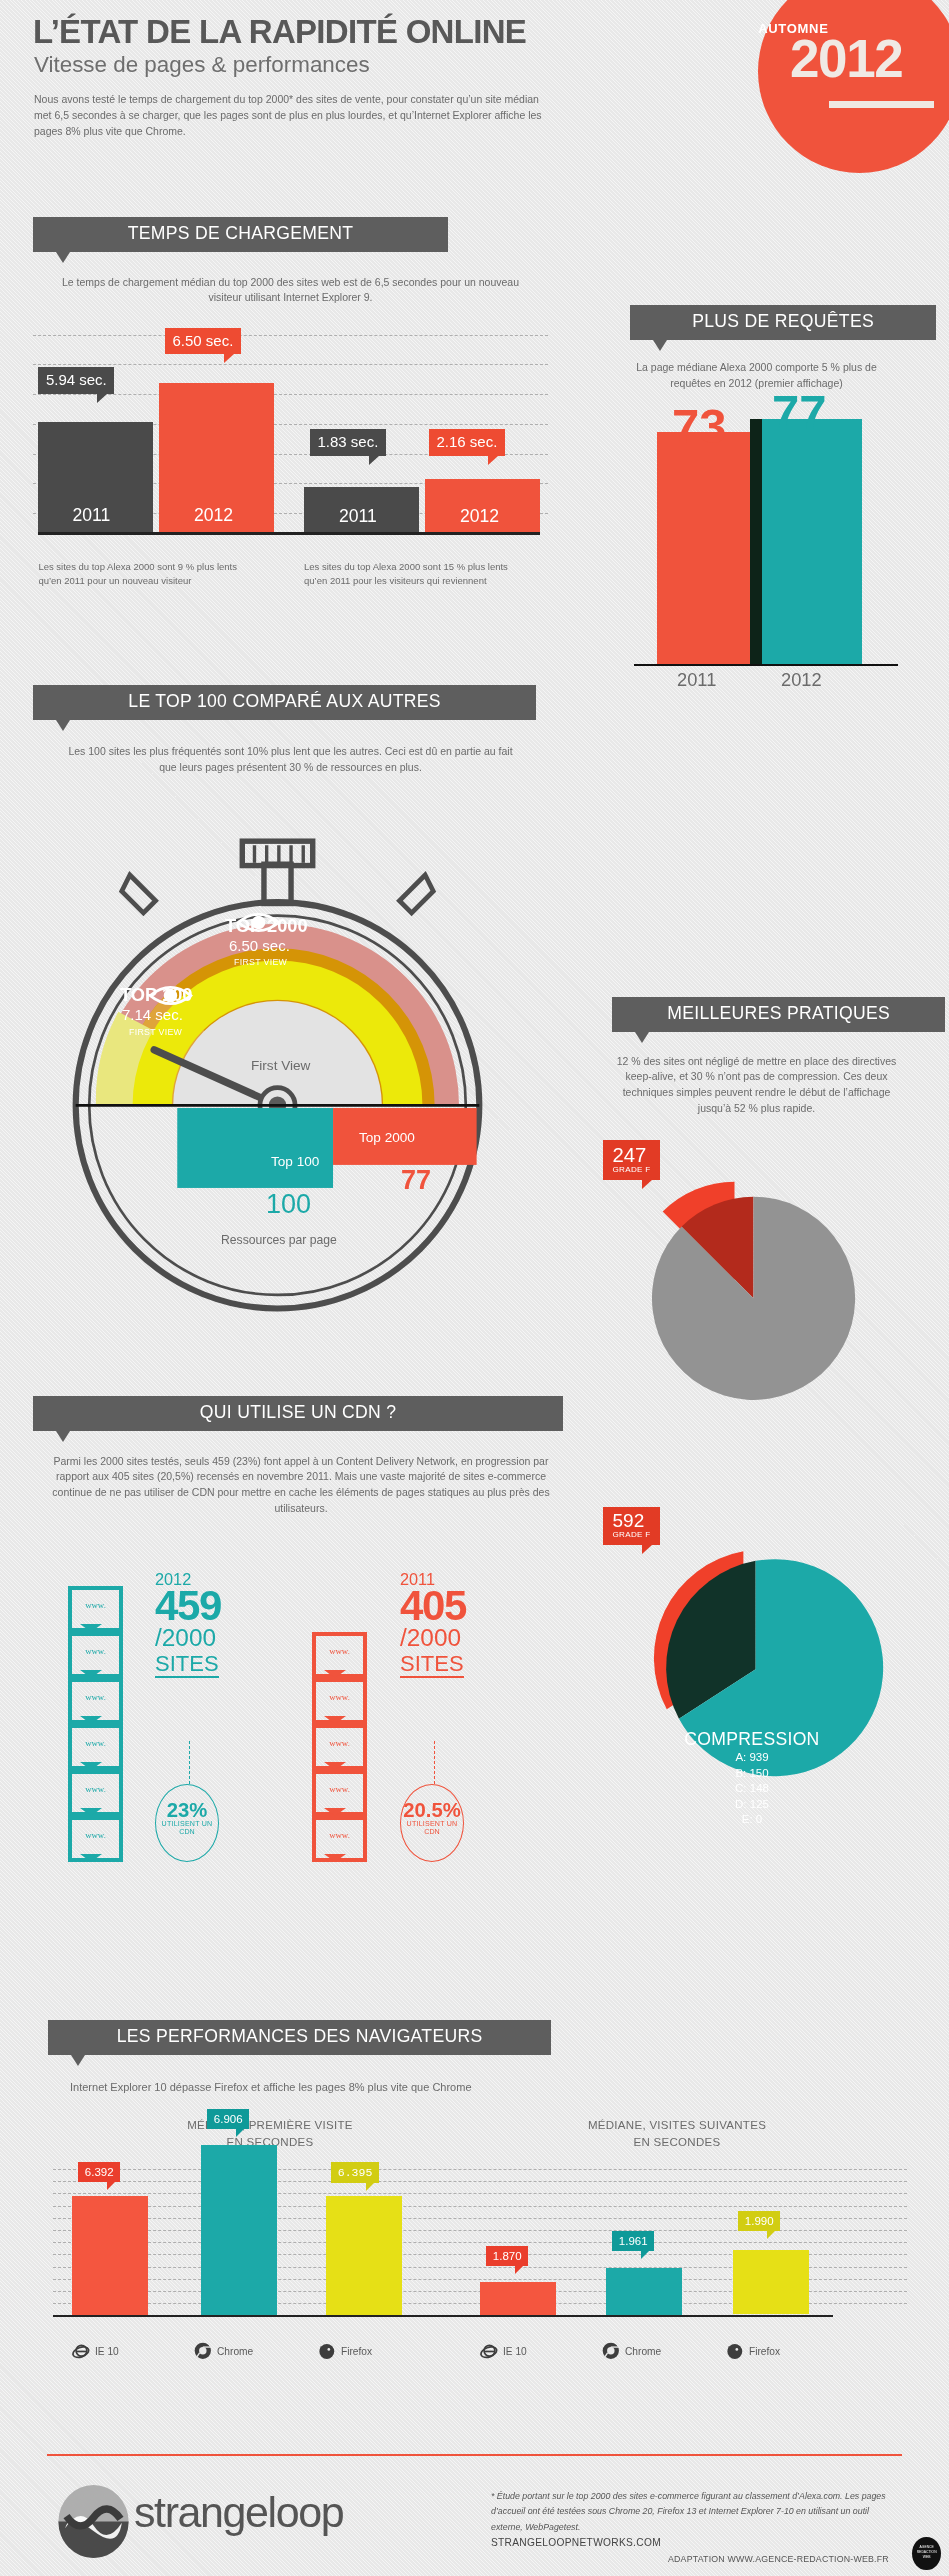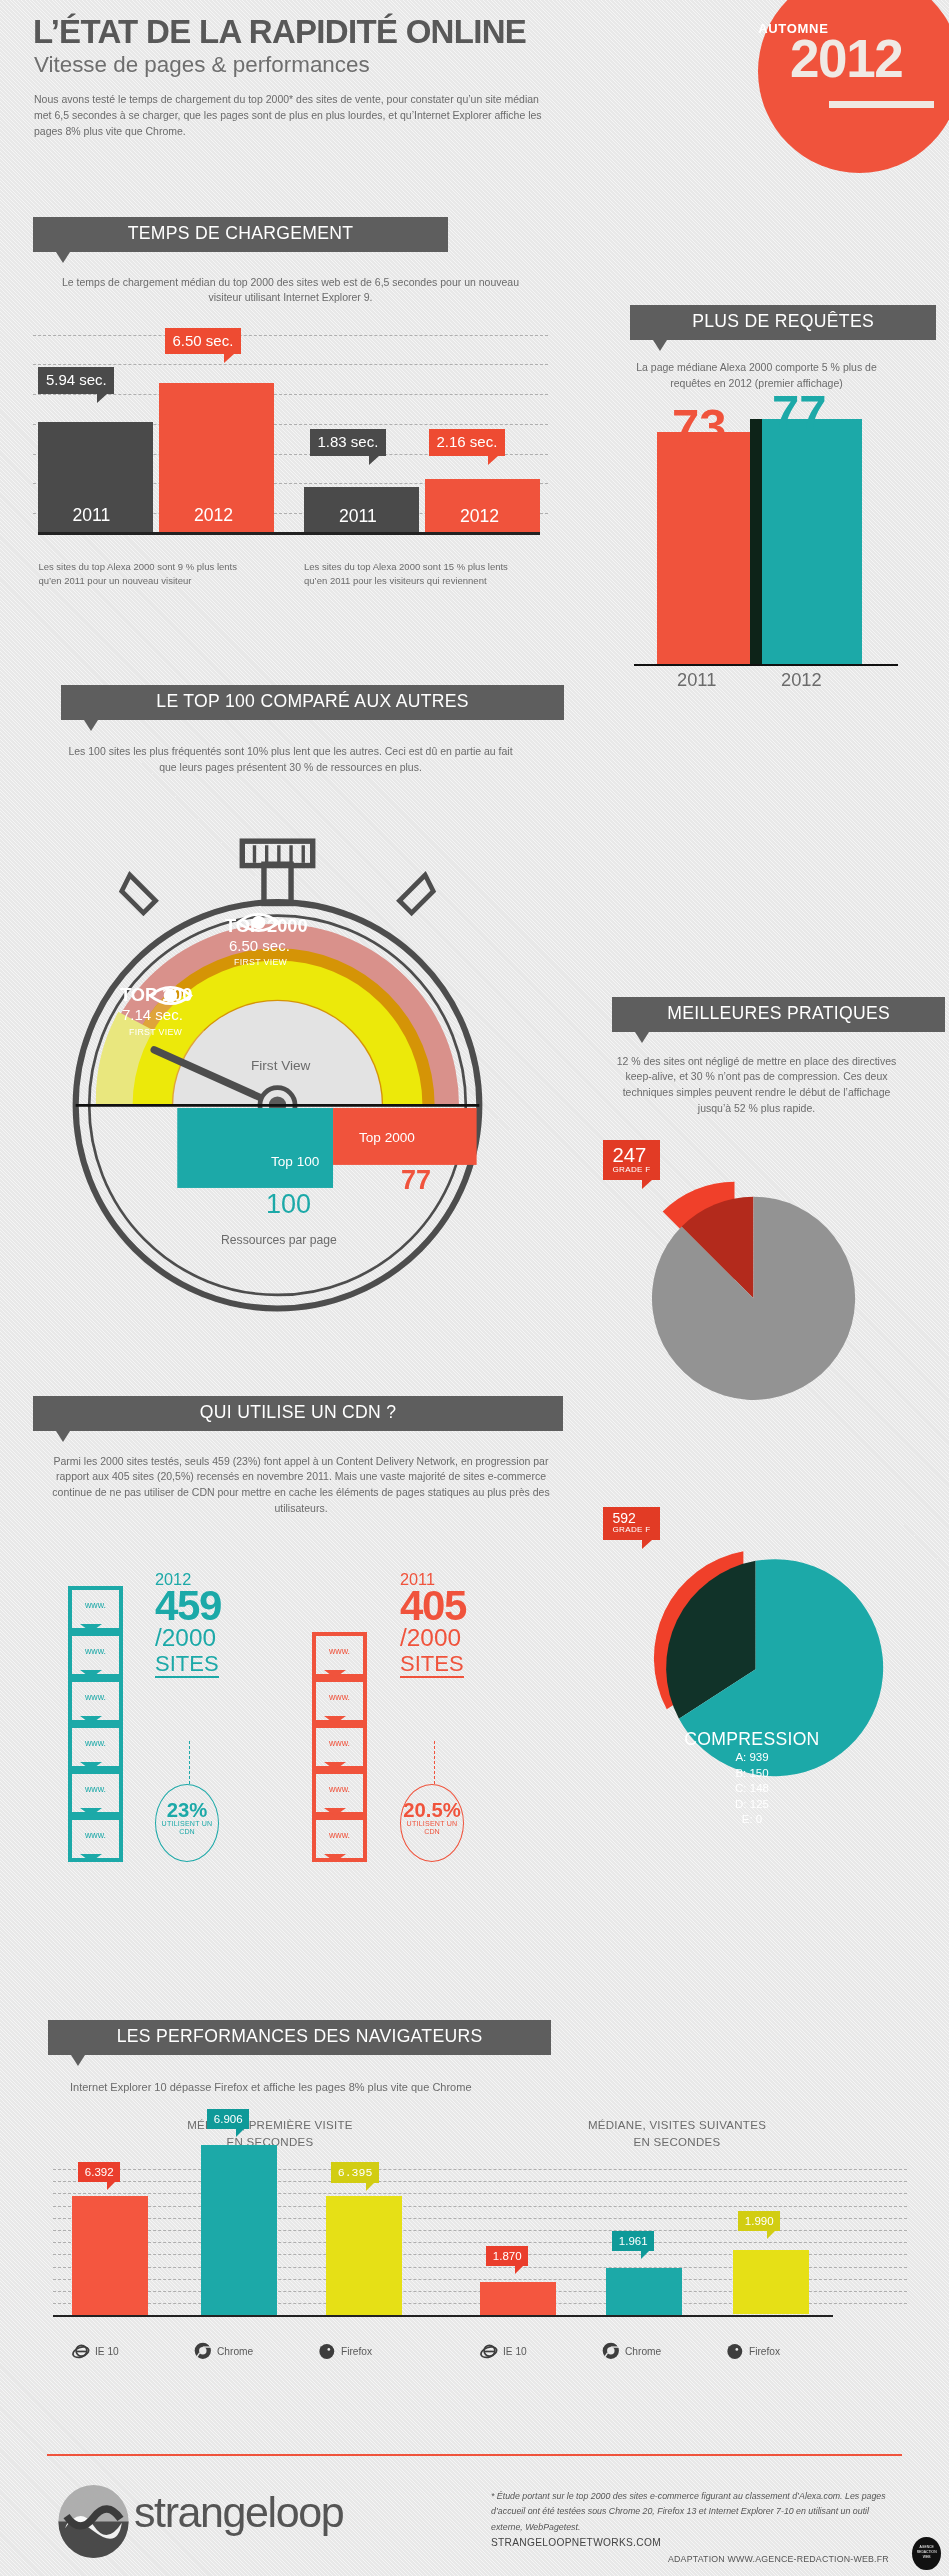--- a/index.html
+++ b/index.html
@@ -29,21 +29,21 @@
   .barlabel{position:absolute;color:#fff;font-size:17.6px;}
   
   #s1{left:33px;top:217px;width:515px;}
   #s2{left:597px;top:305px;width:319px;}
   #s3{left:33px;top:685px;width:515px;}
   #s4{left:597px;top:997px;width:319px;}
   #s5{left:33px;top:1396px;width:536px;}
   #s6{left:33px;top:2020px;width:881px;}
   .capt{color:#6b6b6b;font-size:9.5px;line-height:1.45;}
   
-  .monitor{position:absolute;width:47px;height:38px;border:4.7px solid #1ca9a8;}
+  .monitor{position:absolute;width:47px;height:38px;border:4.7px solid #1ca9a8;font-family:Liberation Serif, serif;}
   .monitor .www{position:absolute;left:0;right:0;top:10.2px;text-align:center;font-size:8.8px;color:#1ca9a8;}
   .mstand{position:absolute;width:0;height:0;border-left:11.5px solid transparent;border-right:11.5px solid transparent;border-top:8.8px solid #1ca9a8;}
   .bignum{font-size:42px;font-weight:bold;line-height:.92;}
   .subnum{font-size:24.4px;line-height:1;}
   .sites{font-size:22px;line-height:1;border-bottom:2px solid currentColor;display:inline-block;padding-bottom:1.4px;}
   .circlepct{position:absolute;width:62px;height:76px;border:1.4px solid currentColor;border-radius:50%;text-align:center;}
   .footer-rule{position:absolute;left:47px;right:47px;top:2454px;height:2px;background:#f0533c;}
   #logoText{position:absolute;left:134px;top:2488px;font-size:43px;color:#555;letter-spacing:-1.4px;}
   .logoMark{position:absolute;left:53px;top:2481px;width:81px;height:81px;}
   #fnote{position:absolute;left:491px;top:2489px;width:407px;color:#555;font-size:8.8px;line-height:1.75;font-style:italic;}
@@ -133,21 +133,21 @@
     <div class="abs" style="left:165px;top:13.6px;width:100px;height:245px;background:#1ca9a8;"></div>
     <div class="abs" style="left:75px;top:-3.4px;font-size:49px;font-weight:bold;color:#f0533c;line-height:1;">73</div>
     <div class="abs" style="left:175px;top:-17px;font-size:49px;font-weight:bold;color:#1ca9a8;line-height:1;">77</div>
     <div class="baseline" style="left:37px;width:264px;top:259px;height:2px;background:#111;"></div>
     <div class="abs" style="left:80px;top:264px;font-size:18.3px;color:#6b6b6b;">2011</div>
     <div class="abs" style="left:184px;top:264px;font-size:18.3px;color:#6b6b6b;">2012</div>
   </div>
 </div>
 
 <div class="abs" id="s3">
-  <div class="sechead" style="position:relative;width:468px;margin-left:28px;">
+  <div class="sechead" style="position:relative;width:468px;">
     <span>LE TOP 100 COMPARÉ AUX AUTRES</span>
     <span class="tail"></span>
   </div>
   <div class="lead" style="margin:24.4px 27px 0 27px;">Les 100 sites les plus fréquentés sont 10% plus lent que les autres. Ceci est dû en partie au fait que leurs pages présentent 30 % de ressources en plus.</div>
 </div>
 
 <div class="abs" style="left:54px;top:834px;width:447px;height:502px;">
   <svg width="447" height="502" viewBox="0 0 660 740">
 
     <rect x="278" y="10" width="104" height="36" fill="none" stroke="#4d4d4d" stroke-width="8"></rect>
@@ -239,21 +239,21 @@
 
 <div class="abs" style="left:603px;top:1512px;width:312px;height:312px;">
   <svg width="312" height="312" viewBox="0 0 460 460">
     <g transform="translate(-18,-14)">
       <path d="M225 232 L225 72 A160 160 0 0 0 112 305 Z" fill="#f0402a"></path>
     </g>
     <path d="M225 232 L225 72 A160 160 0 0 0 112 305 Z" fill="#113329"></path>
     <path d="M225 232 L112 305 A160 160 0 1 0 225 72 Z" fill="#1ca9a8"></path>
   </svg>
   <div class="abs" style="left:0px;top:-5.4px;background:#e23b25;color:#fff;padding:4.7px 9.5px 6.1px;">
-    <div style="font-size:14px;line-height:1;">592</div>
+    <div style="font-size:19px;line-height:1;">592</div>
     <div style="font-size:8.1px;letter-spacing:0.3px;">GRADE F</div>
     <span style="position:absolute;right:8.1px;bottom:-8.8px;width:0;height:0;border-right:10.2px solid transparent;border-top:9.5px solid #e23b25;"></span>
   </div>
   <div class="abs" style="left:0;width:298px;top:217px;text-align:center;color:#fff;">
     <div style="font-size:17.6px;letter-spacing:0.3px;">COMPRESSION</div>
     <div style="font-size:11.5px;line-height:1.35;">
       <div>A: 939</div>
       <div>B: 150</div>
       <div>C: 148</div>
       <div>D: 125</div>

